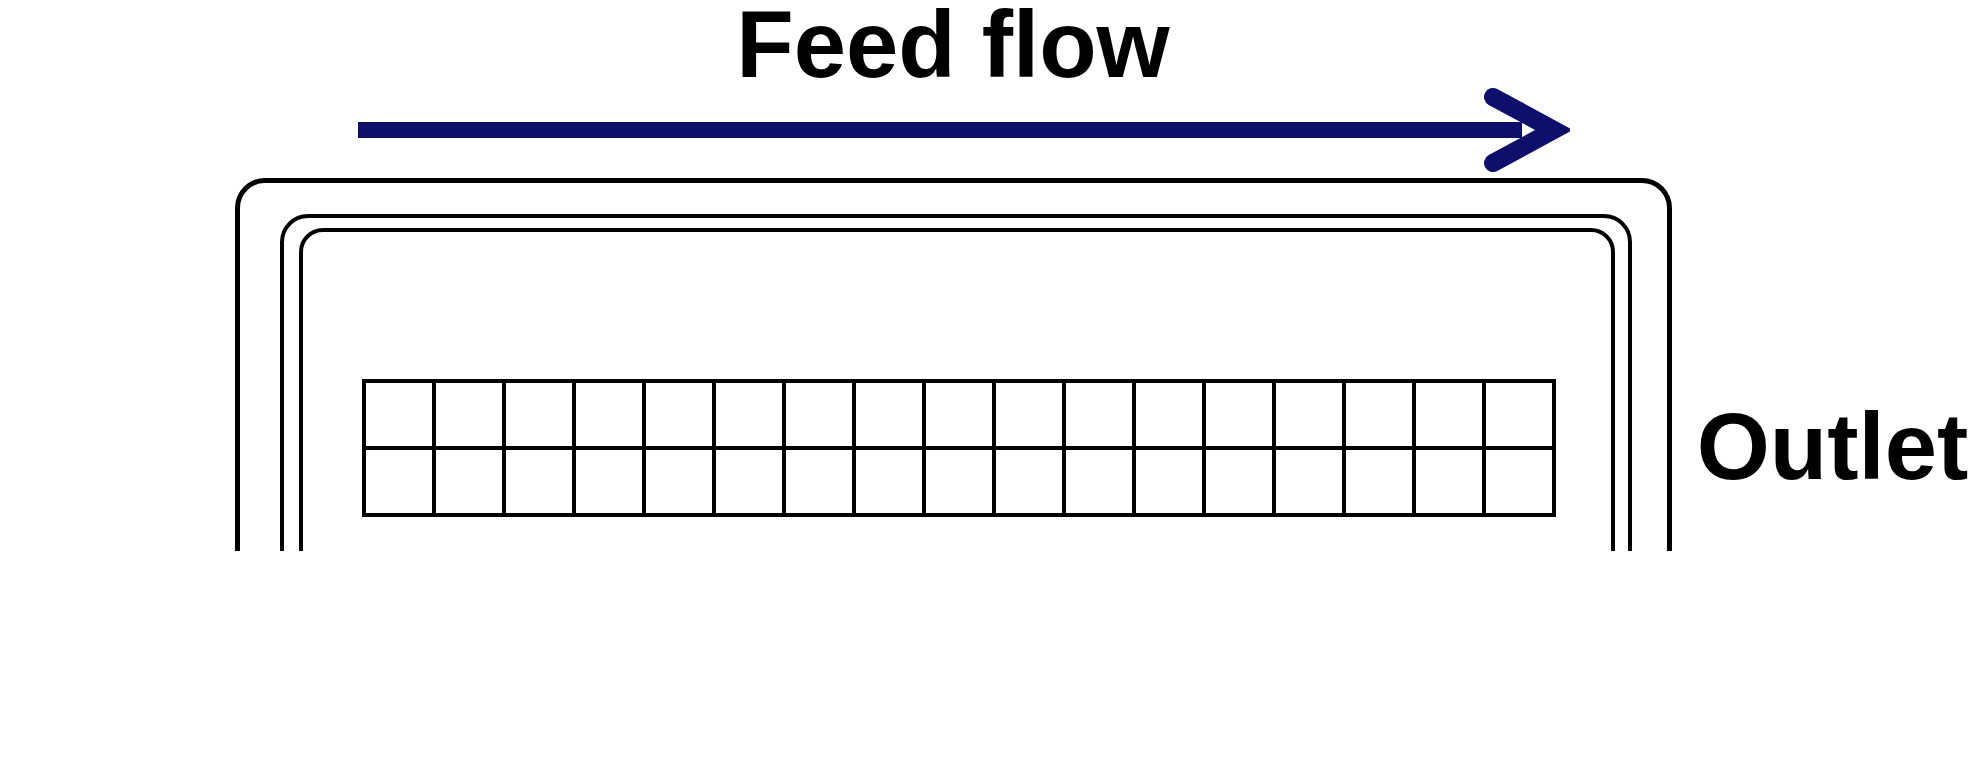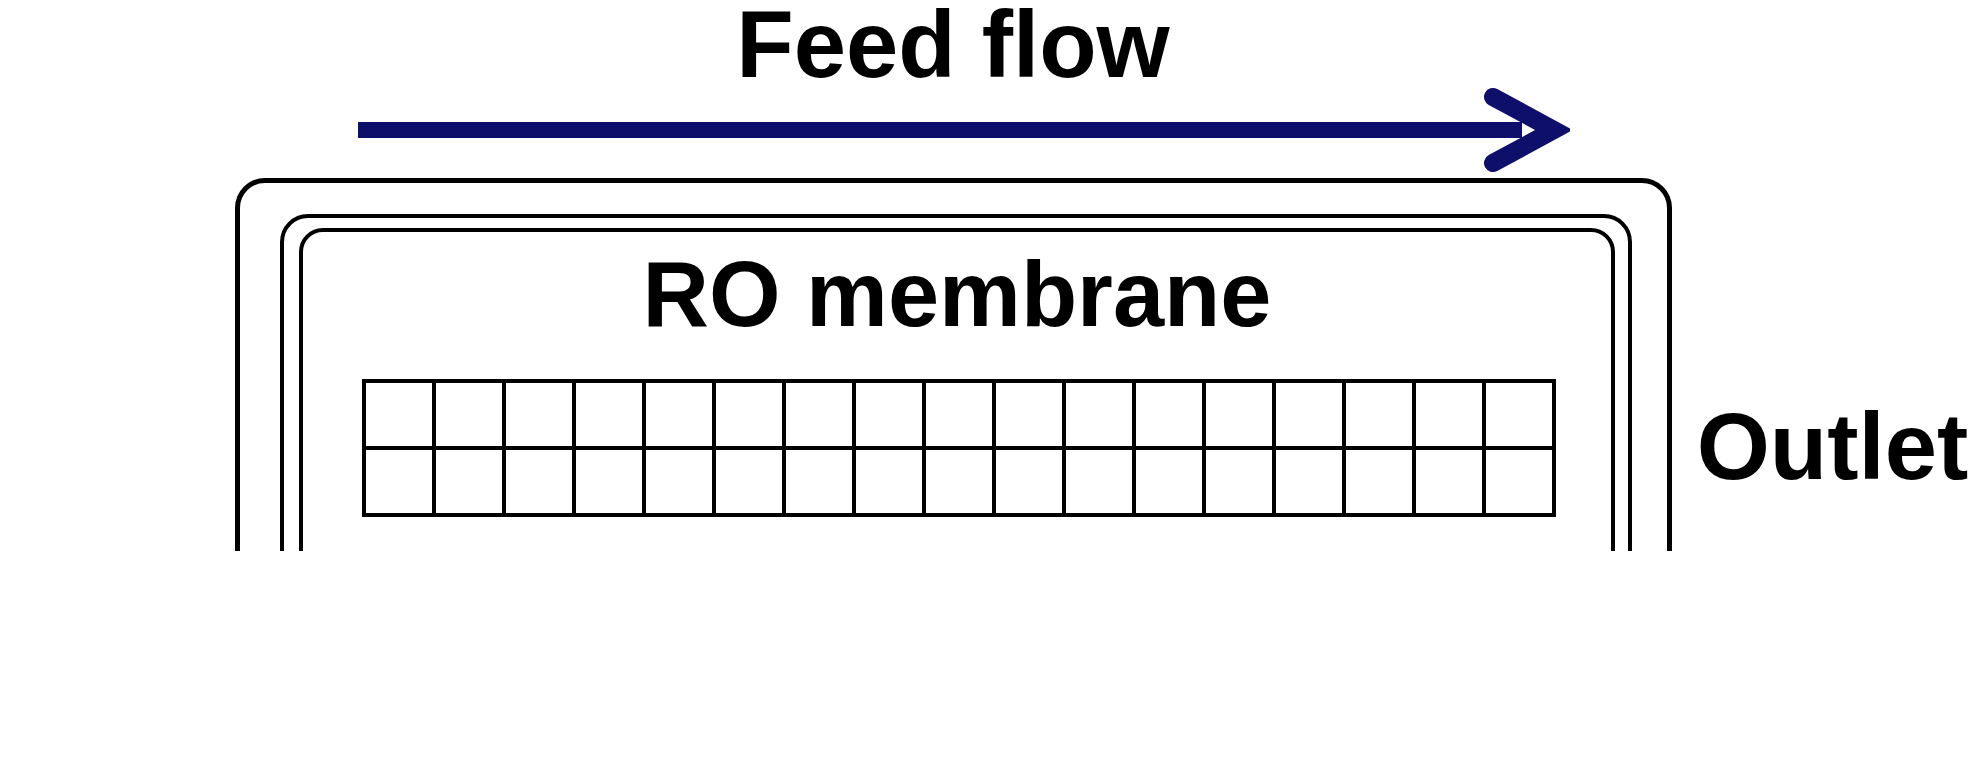--- a/index.html
+++ b/index.html
@@ -90,21 +90,20 @@
     <line x1="8" y1="45" x2="1172" y2="45" class="arrow-stroke" stroke-width="16" stroke-linecap="butt"></line>
     <polyline points="1143,12 1204,45 1143,78" class="arrow-stroke" fill="none" stroke-width="18" stroke-linecap="round" stroke-linejoin="miter"></polyline>
   </svg>
 
   <div class="shell shell-outer"></div>
 
   <div class="shell shell-middle"></div>
 
   <div class="shell shell-inner"></div>
 
-  <div class="label ro-membrane-label">RO membrane</div>
 
   <div class="membrane-grid" style="grid-template-columns: repeat(17, 1fr); grid-template-rows: repeat(2, 1fr);">
       <div class="membrane-cell"></div>
       <div class="membrane-cell"></div>
       <div class="membrane-cell"></div>
       <div class="membrane-cell"></div>
       <div class="membrane-cell"></div>
       <div class="membrane-cell"></div>
       <div class="membrane-cell"></div>
       <div class="membrane-cell"></div>

